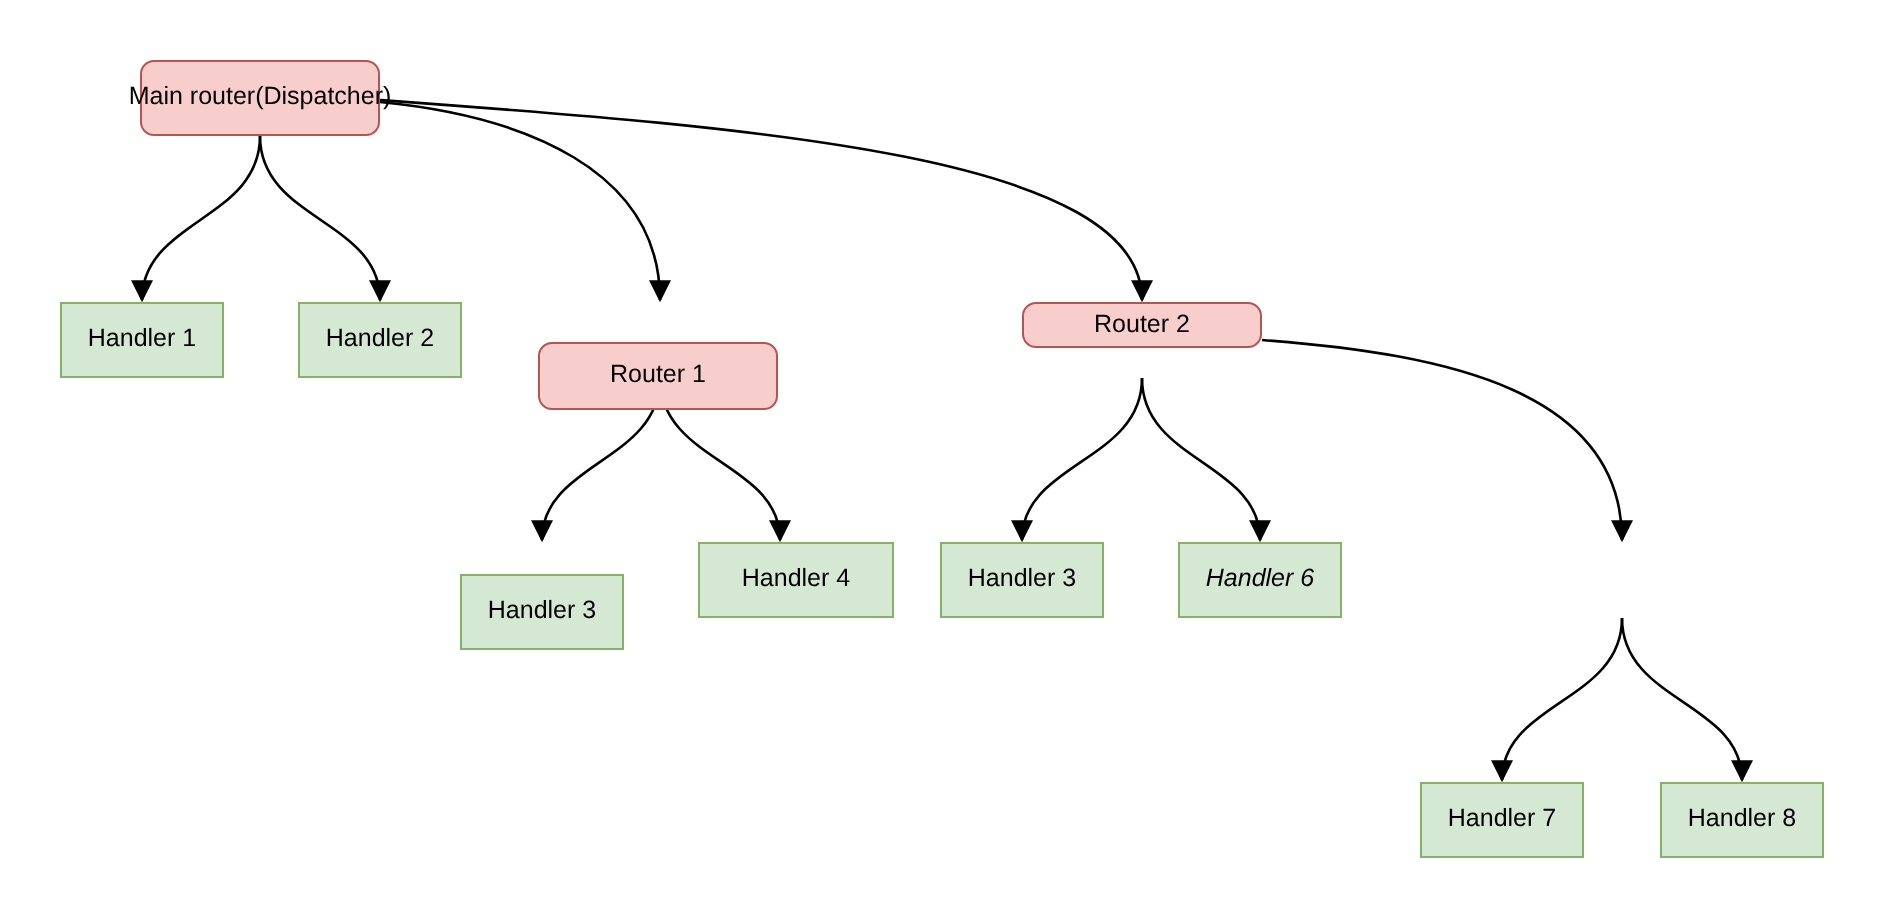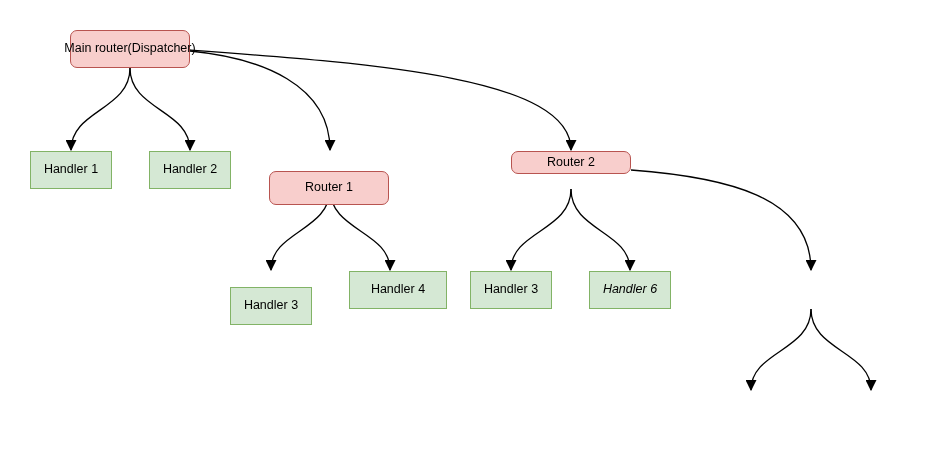--- a/index.html
+++ b/index.html
@@ -106,15 +106,21 @@
 
   <div class="node handler" style="left:470px; top:271px; width:82px; height:38px;">
     <span>Handler 3</span>
   </div>
 
   <div class="node handler" style="left:589px; top:271px; width:82px; height:38px;font-style:italic;">
     <span>Handler 6</span>
   </div>
 
 
+  <div class="node handler" style="left:710px; top:391px; width:82px; height:38px;">
+    <span>Handler 7</span>
+  </div>
 
+  <div class="node handler" style="left:830px; top:391px; width:82px; height:38px;">
+    <span>Handler 8</span>
+  </div>
 
 </div>
 
 </body></html>

